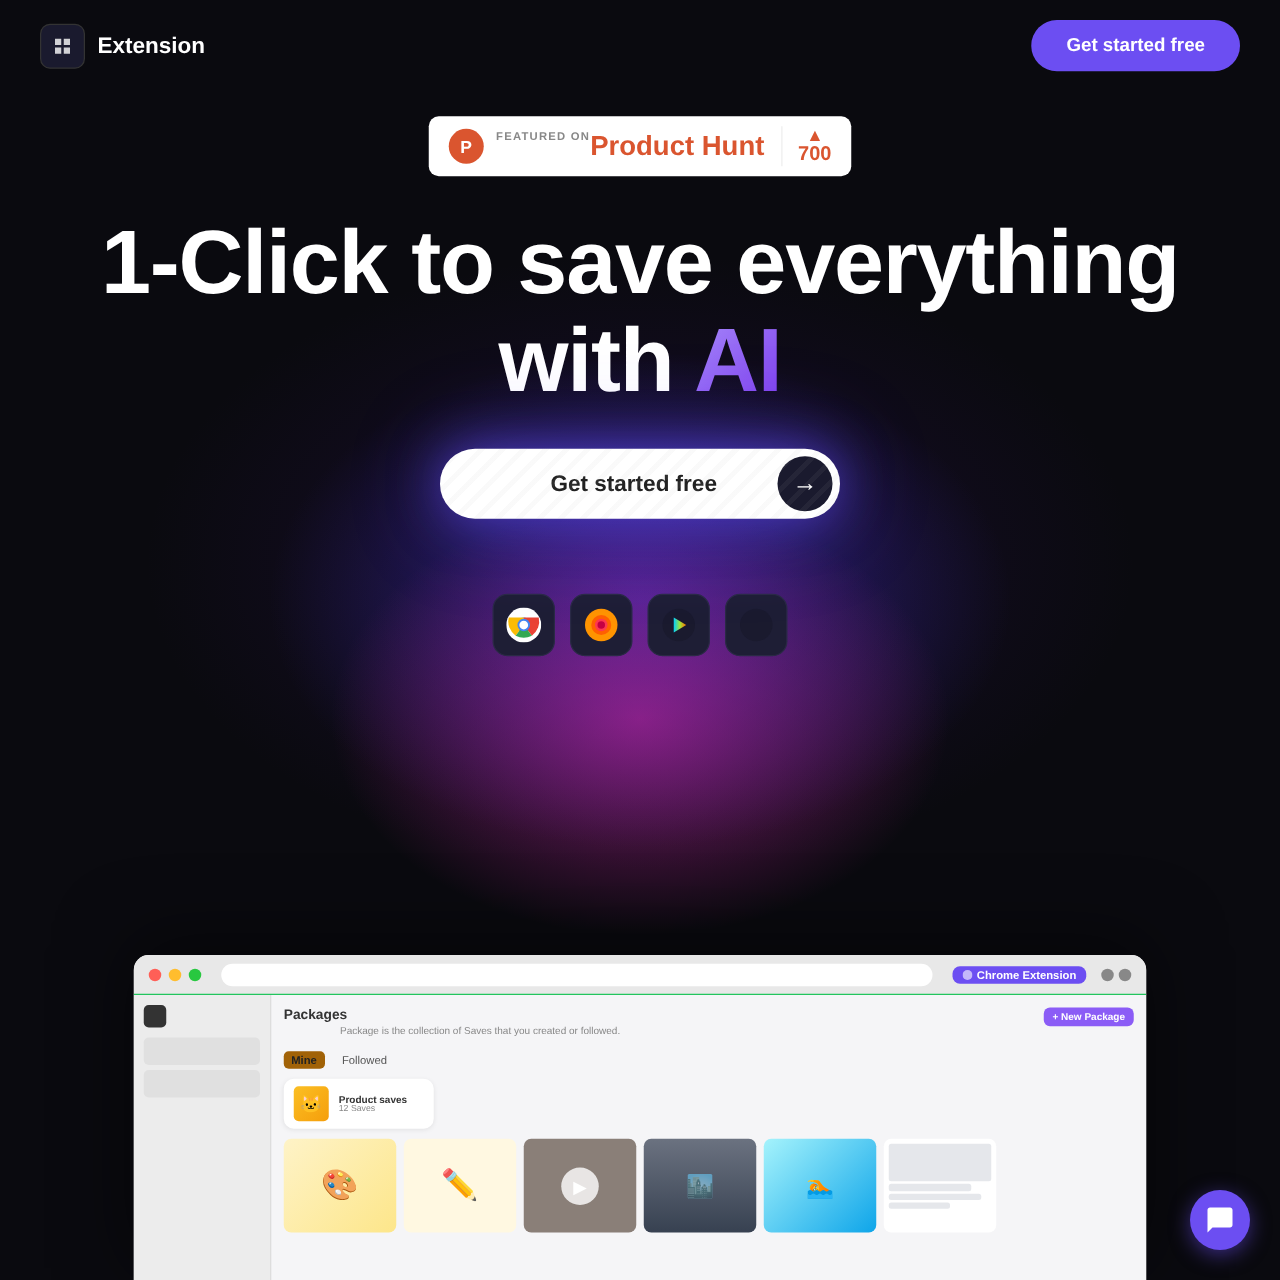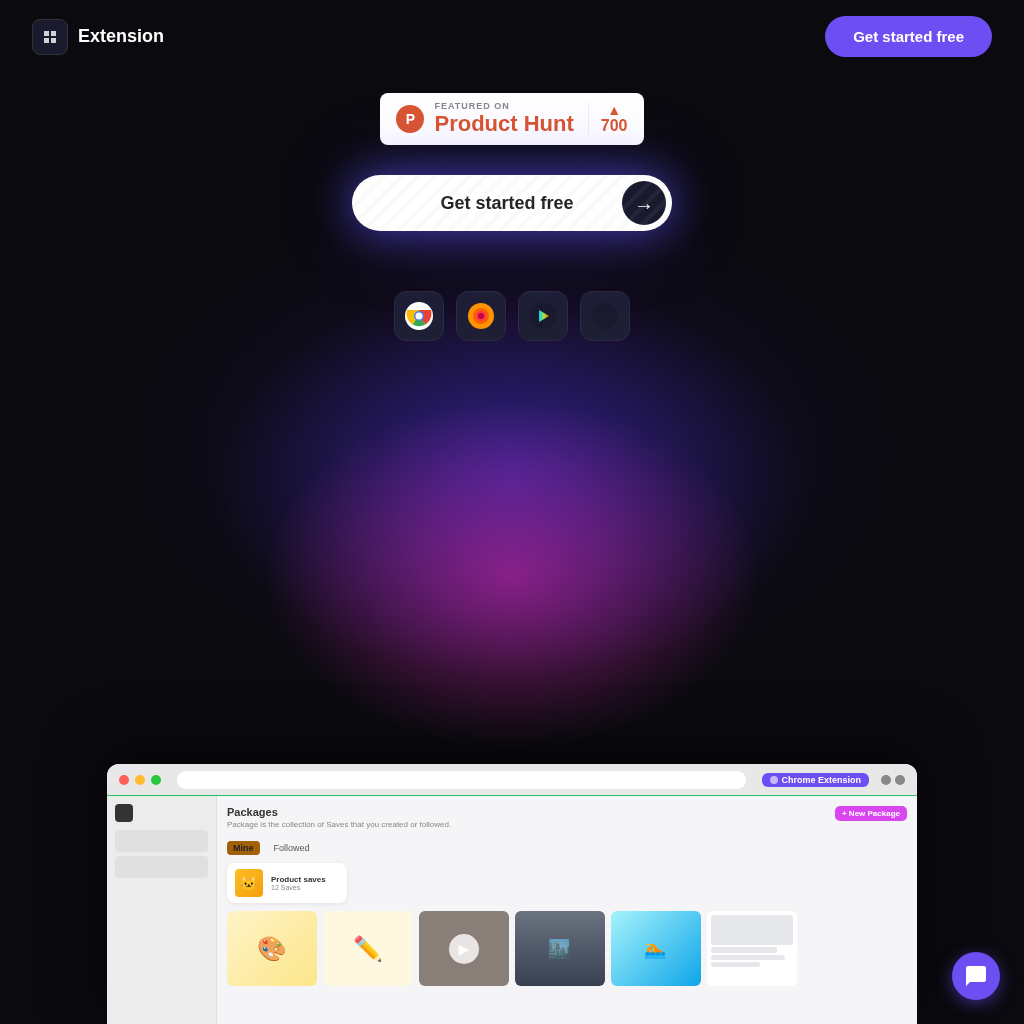--- a/index.html
+++ b/index.html
@@ -122,21 +122,21 @@
       display: flex;
       align-items: center;
       justify-content: center;
       color: white;
       font-weight: 900;
       font-size: 14px;
     }
 
     .ph-text {
       display: flex;
-      flex-direction: column;
+      flex-direction: row;
       align-items: flex-start;
     }
 
     .ph-featured {
       font-size: 9px;
       color: #888;
       text-transform: uppercase;
       letter-spacing: 1px;
       font-weight: 600;
     }
@@ -345,20 +345,21 @@
       font-size: 11px;
       font-weight: 700;
       color: #333;
       margin-bottom: 2px;
     }
 
     .packages-sub {
       font-size: 8px;
       color: #888;
       margin-bottom: 8px;
+      margin-left: 45px;
     }
 
     .tabs-row {
       display: flex;
       gap: 8px;
       margin-bottom: 8px;
     }
 
     .tab-item {
       font-size: 9px;
@@ -480,20 +481,24 @@
         <span class="ph-featured">FEATURED ON</span>
         <span class="ph-name">Product Hunt</span>
       </div>
       <div class="ph-score">
         <span class="ph-arrow">▲</span>
         <span class="ph-count">700</span>
       </div>
     </div>
   </div>
 
+  <h1 class="headline">
+    <span>1-Click to save everything</span><br>
+    <span>with </span><span class="ai-text">AI</span>
+  </h1>
 
   <div style="margin-bottom: 30px;">
     <div class="get-started-bar">
       <span class="get-started-label">Get started free</span>
       <div class="get-started-arrow">→</div>
     </div>
   </div>
 
   <div class="browser-icons">
 
@@ -568,21 +573,21 @@
       <div class="sidebar-nav-item"></div>
       <div class="sidebar-nav-item"></div>
     </div>
 
     <div class="main-content-app">
       <div style="display:flex;justify-content:space-between;align-items:flex-start;margin-bottom:4px;">
         <div>
           <div class="packages-header">Packages</div>
           <div class="packages-sub">Package is the collection of Saves that you created or followed.</div>
         </div>
-        <div style="background:#d946ef;color:white;font-size:8px;padding:3px 7px;border-radius:5px;font-weight:600;white-space:nowrap;">+ New Package</div>
+        <div style="background:#8b5cf6;color:white;font-size:8px;padding:3px 7px;border-radius:5px;font-weight:600;white-space:nowrap;">+ New Package</div>
       </div>
 
       <div class="tabs-row">
         <span class="tab-item active">Mine</span>
         <span class="tab-item">Followed</span>
       </div>
 
       <div class="package-card">
         <div class="package-thumb" style="background:linear-gradient(135deg,#fbbf24,#f59e0b);display:flex;align-items:center;justify-content:center;font-size:14px;">🐱</div>
         <div class="package-info">

